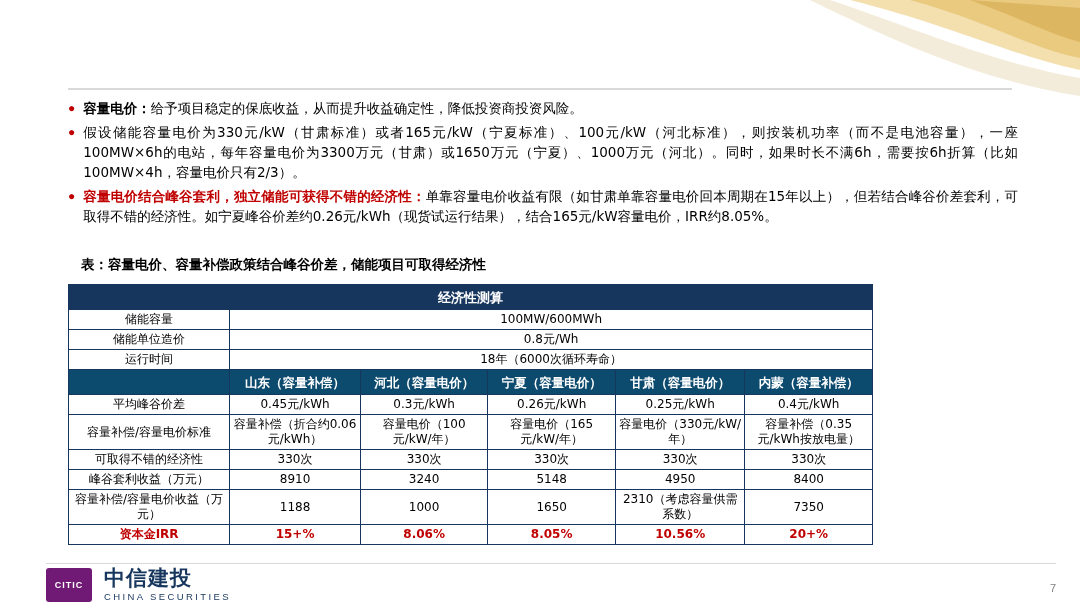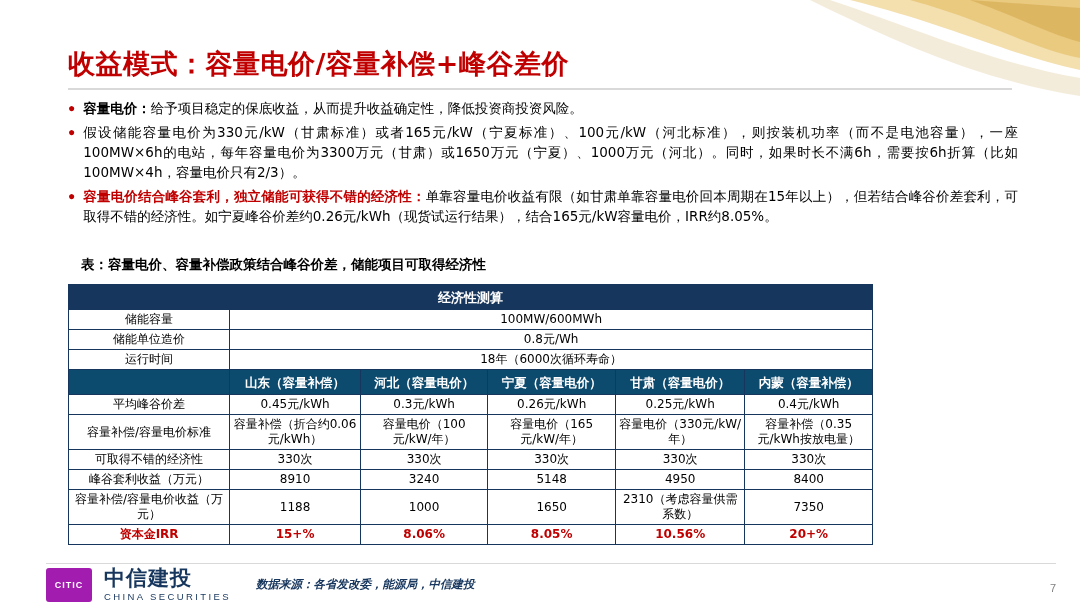--- a/index.html
+++ b/index.html
@@ -76,21 +76,21 @@
   .irr td.lbl{color:#c00000;font-weight:bold;}
   
   .footer-bar{
     position:absolute;left:0;bottom:0;width:1080px;height:44px;
     background:#ffffff;border-top:0;
   }
   .logo{
     position:absolute;left:46px;bottom:6px;display:flex;align-items:center;
   }
   .logo-mark{
-    width:46px;height:34px;background:#a21caf;border-radius:3px;
+    width:46px;height:34px;background:#701a75;border-radius:3px;
     display:flex;align-items:center;justify-content:center;
     color:#fff;font-size:9px;font-weight:bold;letter-spacing:1px;
   }
   .logo-text{
     margin-left:12px;line-height:1;
   }
   .logo-cn{
     font-size:21px;font-weight:bold;color:#17365d;letter-spacing:1px;
     font-family:"DejaVu Sans","Liberation Sans",sans-serif;
   }
@@ -119,21 +119,20 @@
 
   <div class="swoosh">
     <svg width="430" height="120" viewBox="0 0 430 120" xmlns="http://www.w3.org/2000/svg">
       <path d="M430 0 L200 0 C300 25 360 55 430 70 Z" fill="#f2d9a0" opacity="0.85"></path>
       <path d="M430 0 L260 0 C340 22 380 48 430 58 Z" fill="#e8c87a" opacity="0.9"></path>
       <path d="M430 8 L320 0 C370 18 400 34 430 42 Z" fill="#d9b05a" opacity="0.8"></path>
       <path d="M180 0 C270 30 340 62 430 78 L430 96 C330 80 250 44 160 0 Z" fill="#efe4cb" opacity="0.7"></path>
     </svg>
   </div>
 
-  <div class="title">收益模式：容量电价/容量补偿+峰谷差价</div>
   <div class="title-rule"></div>
 
   <div class="bullets">
 
     <div class="bullet">
       <span class="dot">●</span>
       <span class="btext">
         <span class="b-strong">容量电价：</span><span>给予项目稳定的保底收益，从而提升收益确定性，降低投资商投资风险。</span>
       </span>
     </div>
@@ -239,17 +238,16 @@
   <div class="bottom-line"></div>
 
   <div class="footer-bar">
     <div class="logo">
       <div class="logo-mark">CITIC</div>
       <div class="logo-text">
         <div class="logo-cn">中信建投</div>
         <div class="logo-en">CHINA SECURITIES</div>
       </div>
     </div>
-    <div class="source">数据来源：各省发改委，能源局，中信建投</div>
     <div class="pageno">7</div>
   </div>
 
 </div>
 
 </body></html>

